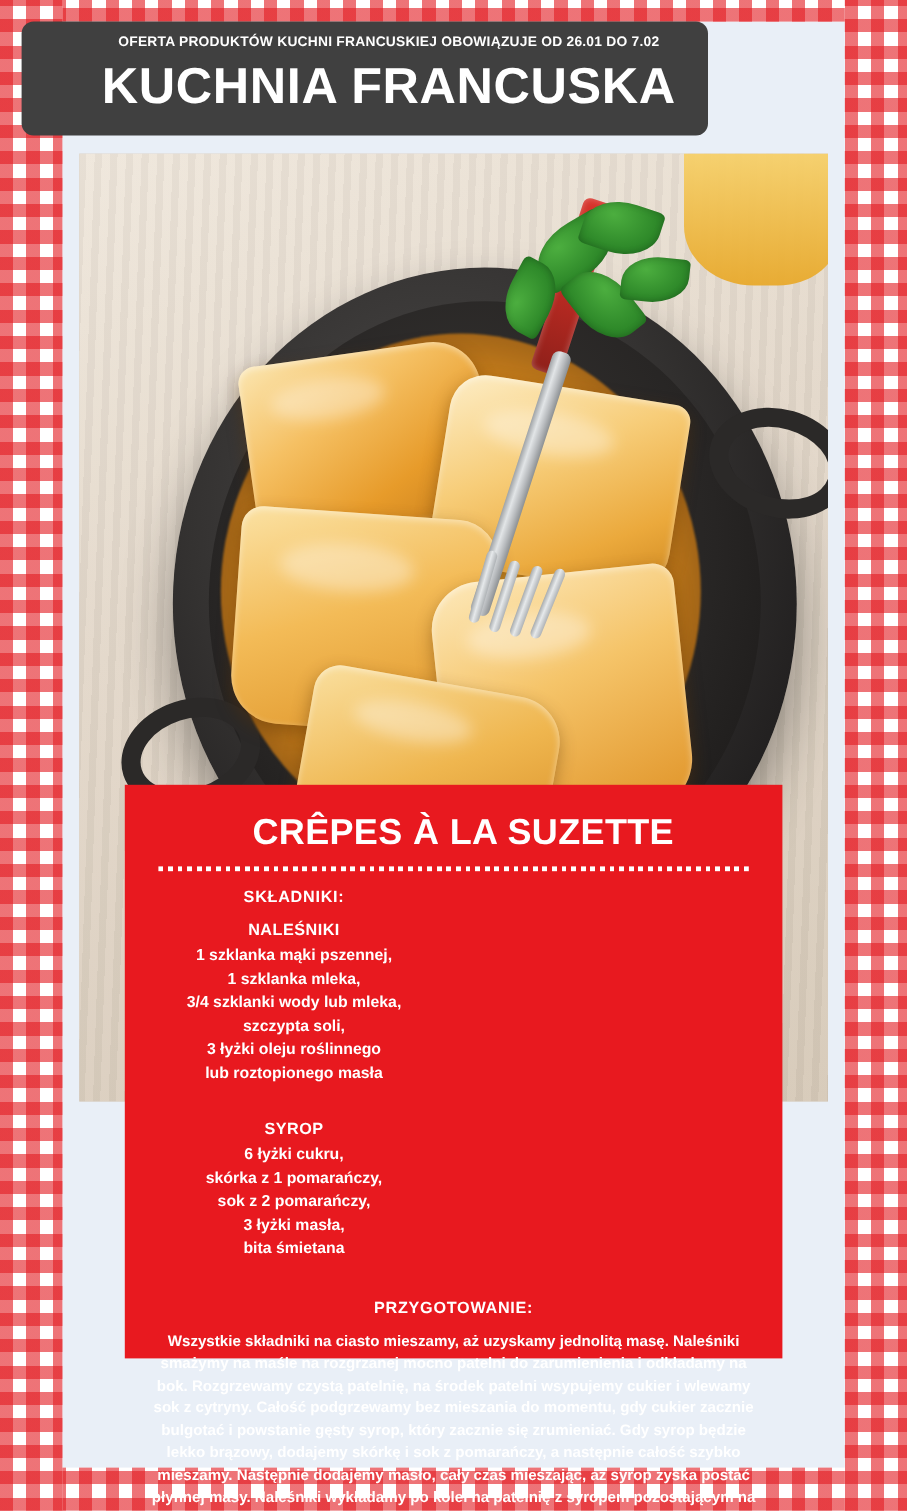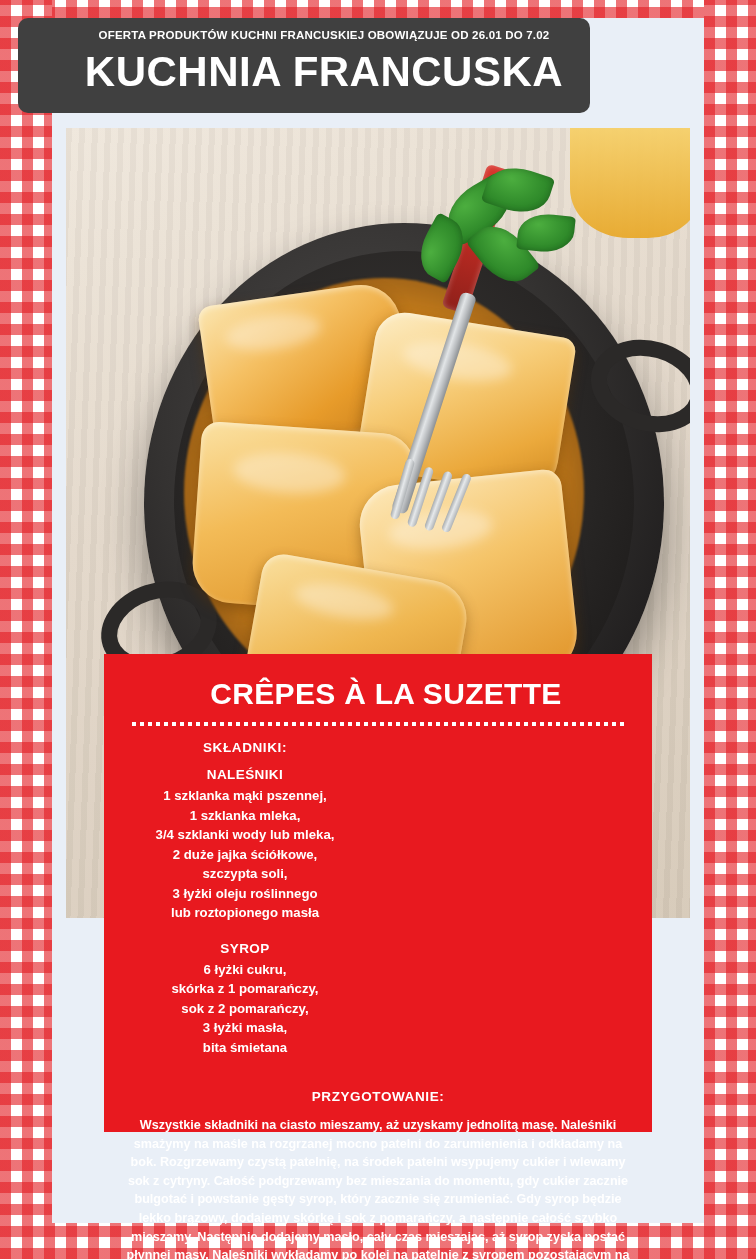--- a/index.html
+++ b/index.html
@@ -327,27 +327,26 @@
 
     <div class="card-cols">
       <div class="col-left">
         <div class="sec-head">SKŁADNIKI:</div>
 
         <div class="sub-head">NALEŚNIKI</div>
         <ul class="ing-list">
           <li>1 szklanka mąki pszennej,</li>
           <li>1 szklanka mleka,</li>
           <li>3/4 szklanki wody lub mleka,</li>
-          <li>2 duże jajka ściółkowe,</li>
           <li>szczypta soli,</li>
           <li>3 łyżki oleju roślinnego</li>
           <li>lub roztopionego masła</li>
         </ul>
 
-        <div class="sub-head" style="margin-top:18px;">SYROP</div>
+        <div class="sub-head" style="margin-top:30px;">SYROP</div>
         <ul class="ing-list">
           <li>6 łyżki cukru,</li>
           <li>skórka z 1 pomarańczy,</li>
           <li>sok z 2 pomarańczy,</li>
           <li>3 łyżki masła,</li>
           <li>bita śmietana</li>
         </ul>
       </div>
 
       <div class="col-right">

